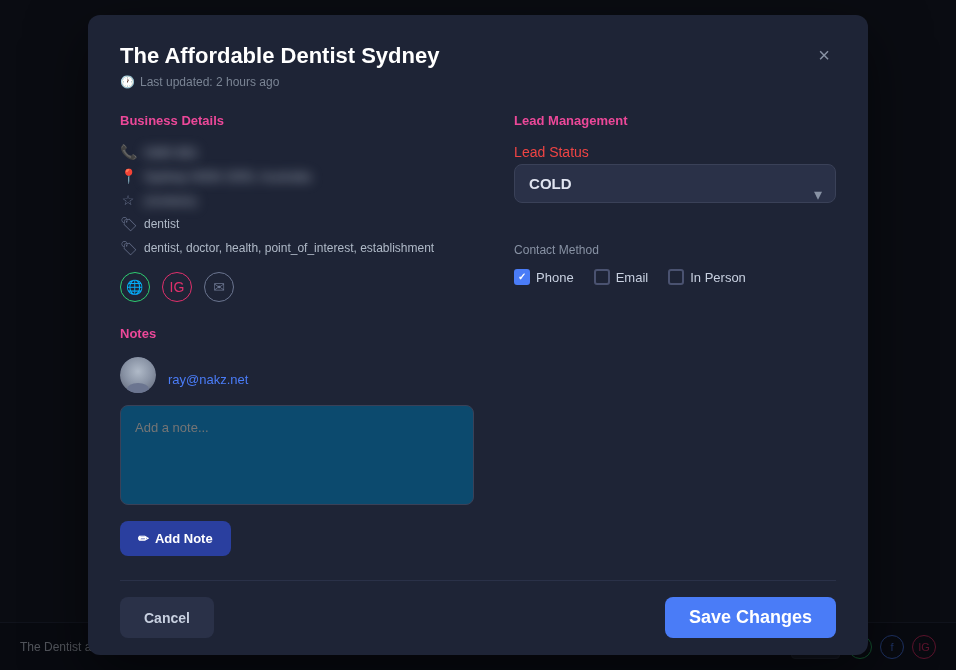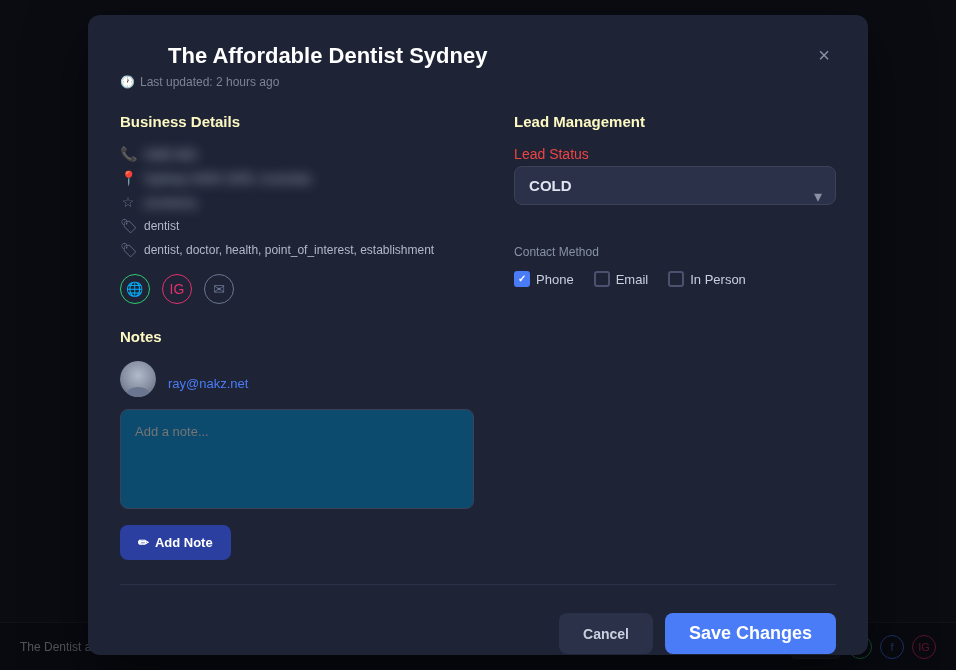--- a/index.html
+++ b/index.html
@@ -41,21 +41,20 @@
       position: relative;
       color: #e0e4f0;
       box-shadow: 0 20px 60px rgba(0,0,0,0.5);
     }
 
     .modal-header {
       display: flex;
       align-items: flex-start;
       justify-content: space-between;
       margin-bottom: 6px;
-      margin-left: 48px;
     }
 
     .modal-title {
       font-size: 22px;
       font-weight: 700;
       color: #ffffff;
     }
 
     .close-btn {
       background: none;
@@ -84,23 +83,23 @@
 
     .left-col {
       flex: 1.1;
     }
 
     .right-col {
       flex: 1;
     }
 
     .section-title {
-      font-size: 15px;
+      font-size: 13px;
       font-weight: 700;
-      color: #fef9c3;
+      color: #ec4899;
       margin-bottom: 16px;
     }
 
     .detail-row {
       display: flex;
       align-items: center;
       gap: 8px;
       margin-bottom: 8px;
       font-size: 13px;
       color: #b0bac8;
@@ -308,24 +307,24 @@
       font-weight: 600;
       cursor: pointer;
       display: flex;
       align-items: center;
       gap: 6px;
     }
 
     
     .modal-footer {
       display: flex;
-      justify-content: flex-end;
+      justify-content: space-between;
       gap: 12px;
       margin-top: 24px;
-      padding-top: 28px;
+      padding-top: 16px;
       border-top: 1px solid #2a3148;
     }
 
     .cancel-btn {
       background: #2a3148;
       color: #c8d0e0;
       border: none;
       border-radius: 8px;
       padding: 10px 24px;
       font-size: 14px;

